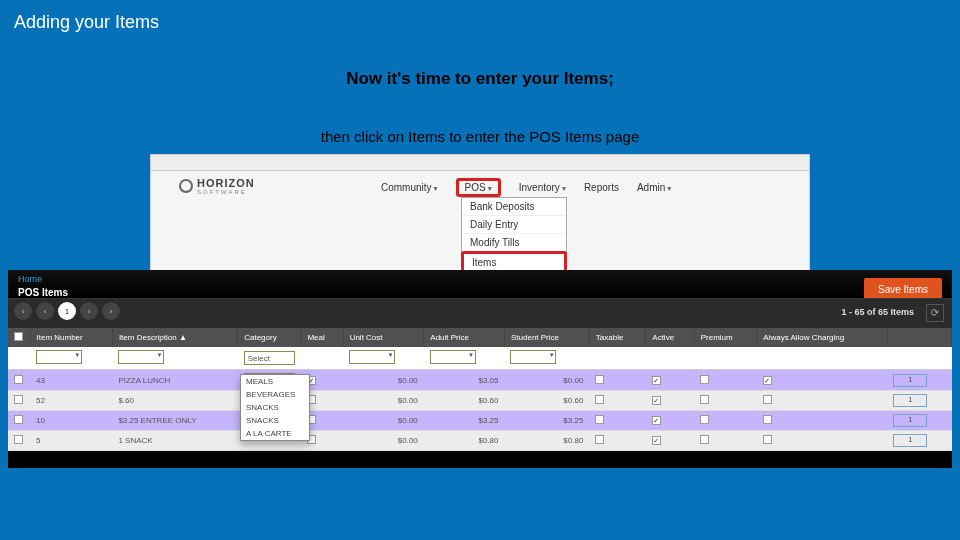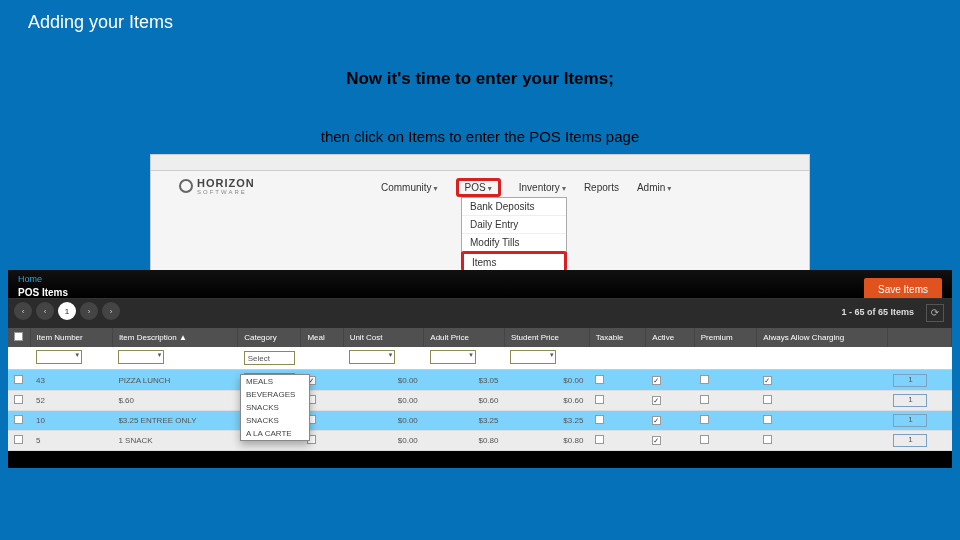--- a/index.html
+++ b/index.html
@@ -1,17 +1,17 @@
 <!DOCTYPE html>
 <html><head>
 <meta charset="utf-8">
 <style>
   * { margin:0; padding:0; box-sizing:border-box; }
   body { width:960px; height:540px; background:#0571b8; font-family:"Segoe UI",Arial,sans-serif; overflow:hidden; }
-  .slide-title { color:#fff; font-size:18px; padding:12px 0 0 28px; }
+  .slide-title { color:#fff; font-size:18px; padding:12px 0 0 14px; }
   .lead { text-align:center; color:#000; font-size:17px; font-weight:600; margin-top:36px; }
   .instr { text-align:center; color:#000; font-size:15px; font-weight:500; margin-top:18px; line-height:1.35; }
   .screenshot1 { background:#f5f5f5; margin:6px auto 0; width:660px; height:120px; position:relative; border:1px solid #ccc; }
   .scrubbar { position:absolute; top:0; left:0; right:0; height:16px; background:#eee; border-bottom:1px solid #ccc; }
   .logo { position:absolute; top:22px; left:28px; display:flex; align-items:center; gap:4px; }
   .logo-mark { width:14px; height:14px; border:2px solid #666; border-radius:50%; }
   .logo-text { font-size:11px; font-weight:700; letter-spacing:1px; color:#444; }
   .logo-text small{ font-size:6px; font-weight:400; letter-spacing:2px; display:block;color:#888;}
   .menubar { position:absolute; top:23px; left:230px; display:flex; gap:18px; align-items:center; }
   .menubar span { font-size:10px; color:#333; }
@@ -25,21 +25,21 @@
   .s2-top { height:28px; background:linear-gradient(#111,#000); position:relative; }
   .home { color:#2aa3d8; font-size:9px; position:absolute; top:4px; left:10px; }
   .page-name{ color:#fff; font-size:10px; font-weight:600; position:absolute; top:17px; left:10px;}
   .savebtn{ position:absolute; right:10px; top:8px; background:#e0531f; color:#fff; font-size:10px; padding:6px 14px; border-radius:2px;}
   .s2-toolbar{ height:30px; background:#2b2b2b; position:relative; border-top:1px solid #333;}
   .pager{ position:absolute; left:6px; top:3px; display:flex; gap:4px; }
   .pager span{ width:18px;height:18px;border-radius:50%; background:#444; display:inline-flex;align-items:center;justify-content:center; color:#ccc; font-size:8px;}
   .pager span.on{ background:#fff;color:#222;}
   .count{ position:absolute; right:38px; top:8px; color:#ddd; font-size:9px; font-weight:600;}
   .refresh{ position:absolute; right:8px; top:5px; width:18px;height:18px;border:1px solid #555;color:#aaa;font-size:10px;text-align:center;line-height:16px;}
-  .grid{ background:#7dd3fc; }
+  .grid{ background:#c4b5fd; }
   .grid table{ width:100%; border-collapse:collapse; font-size:8px; }
   .grid th{ background:#505050; color:#fff; font-weight:400; padding:4px 6px; border-right:1px solid #444; text-align:left; white-space:nowrap;}
   .grid th:first-child,.grid td:first-child{width:22px;}
   .filter-row td{ background:#fff; padding:3px 4px; border-bottom:1px solid #ccc;}
   .flt{ border:1px solid #8a8a55; height:14px; width:46px; display:inline-block; background:#fff; position:relative;}
   .flt.sel::after{content:"▾"; position:absolute; right:2px; top:0; font-size:7px; color:#555;}
   .selwide{border:1px solid #8a8a55;height:14px;background:#fff;display:flex;align-items:center;padding:0 3px;font-size:8px;color:#555;}
   .grid tbody tr{ border-bottom:1px solid #ddd;}
   .grid tbody tr:nth-child(even){background:#ececec;}
   .grid td{ padding:3px 6px; color:#555;}

